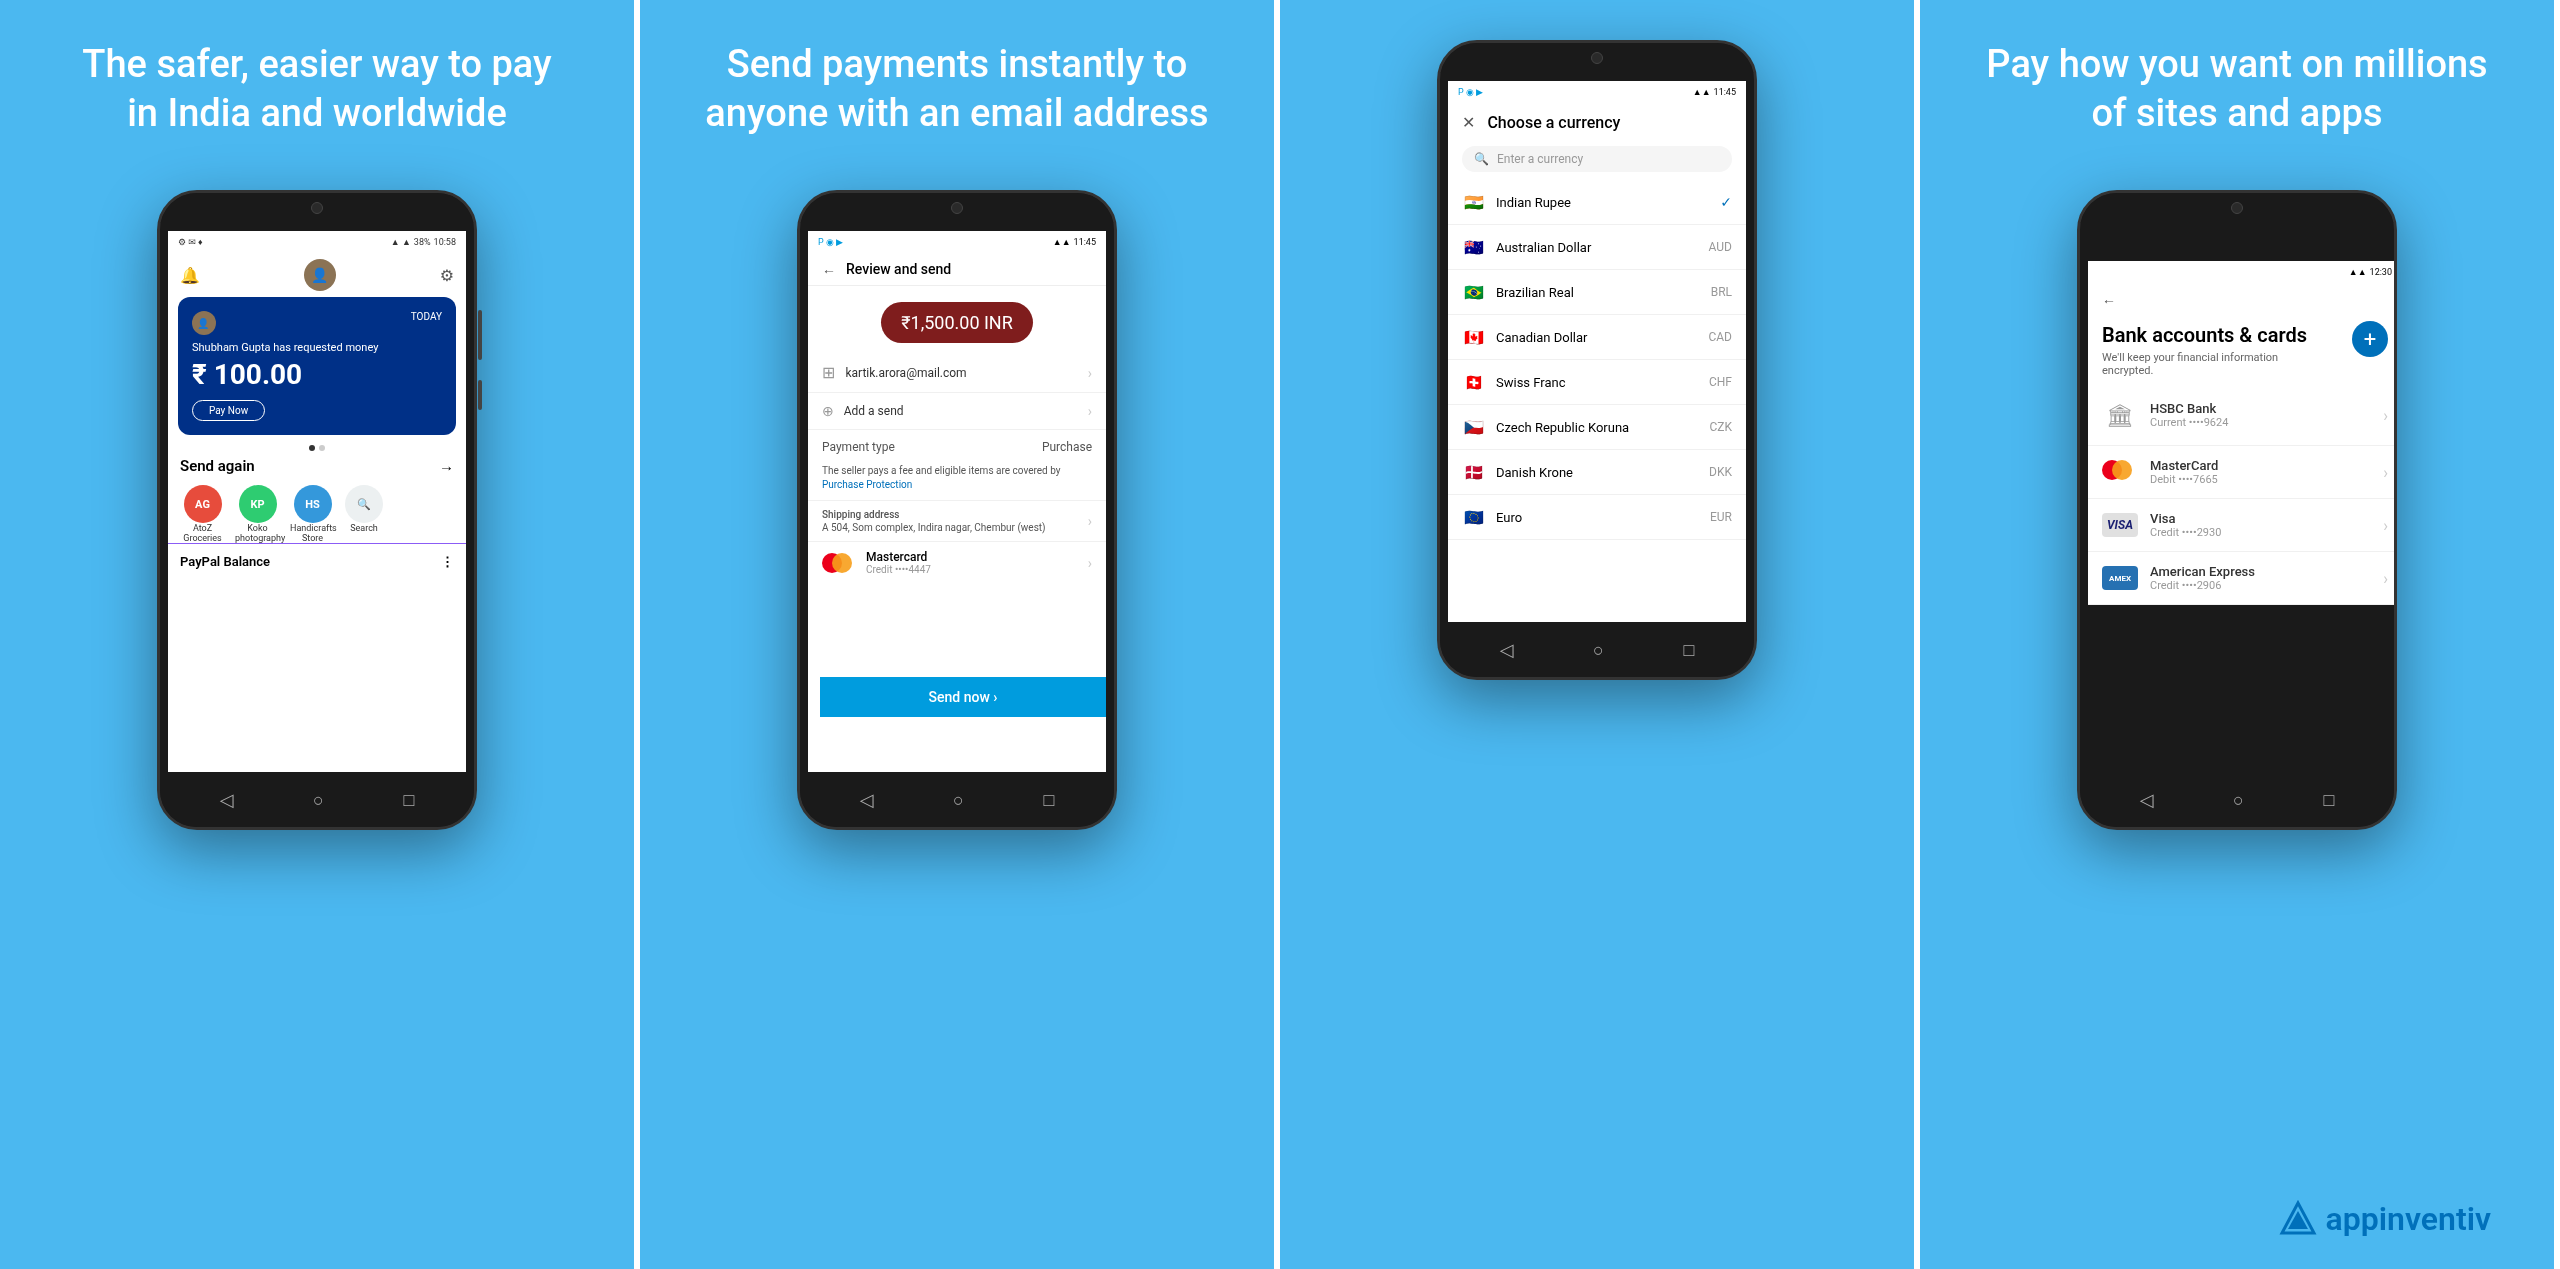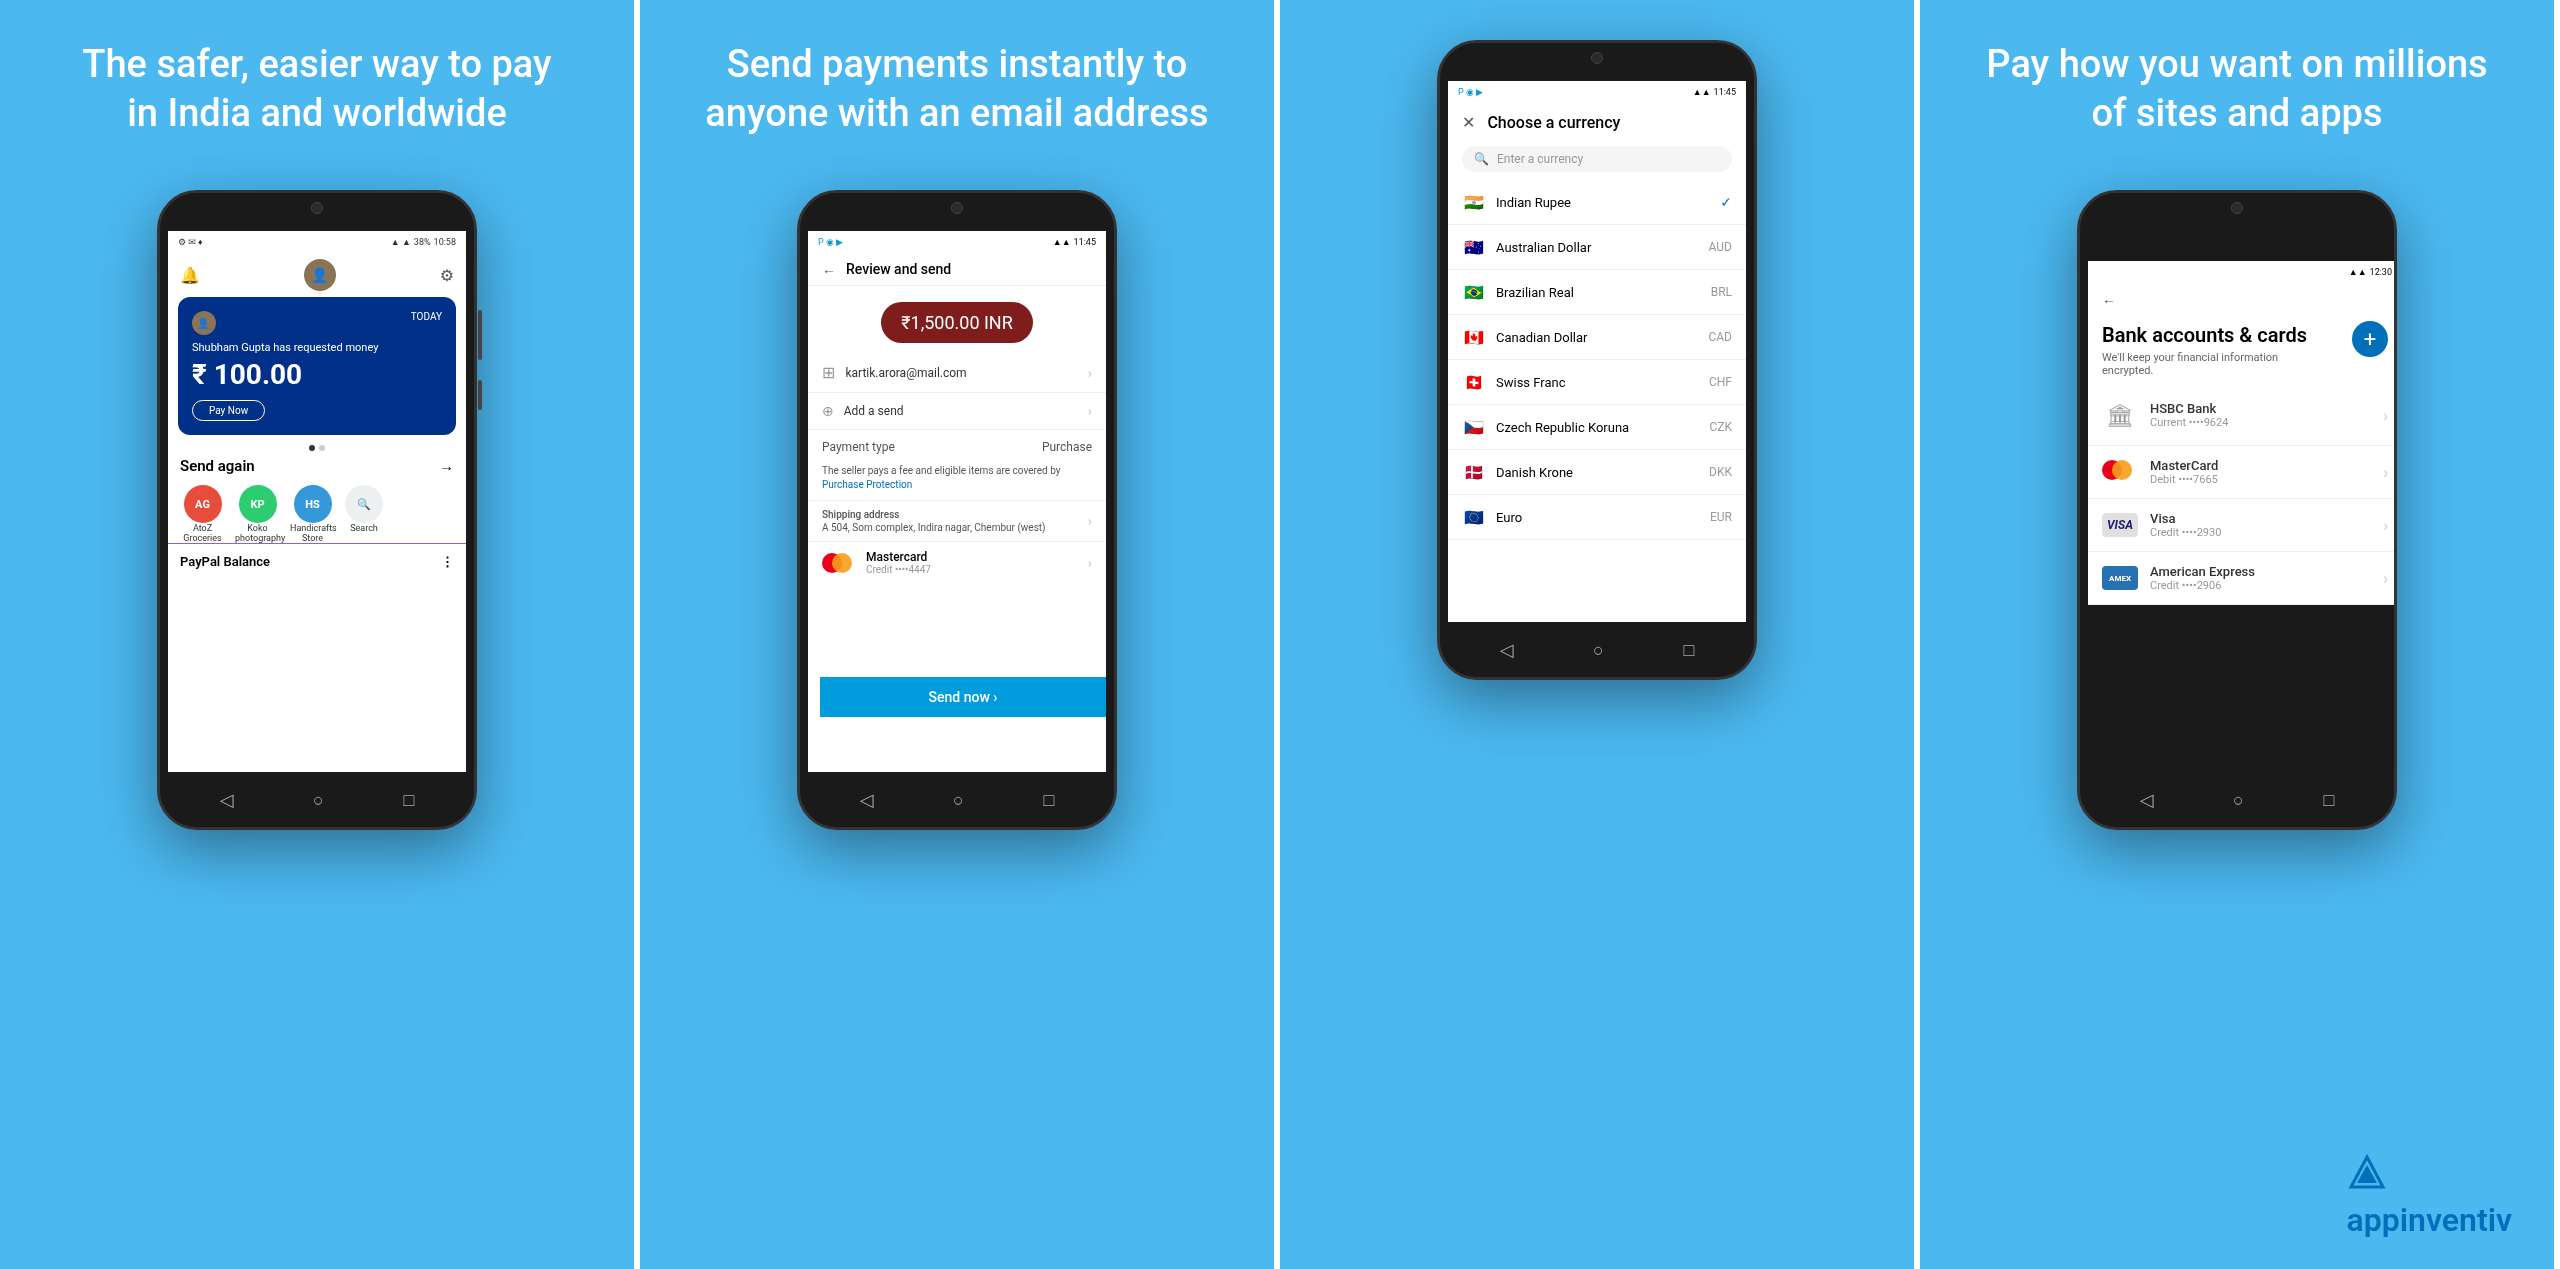--- a/index.html
+++ b/index.html
@@ -491,25 +491,24 @@
     .amex-text {
       color: white;
       font-size: 8px;
       font-weight: bold;
       text-align: center;
     }
     
     .logo-footer {
       position: absolute;
       bottom: 30px;
-      right: 48px;
-      display: flex;
-      align-items: flex-start;
+      right: 69px;
+      display: flex;
+      align-items: center;
       gap: 8px;
-      flex-direction: column;
     }
     .logo-text {
       font-size: 28px;
       font-weight: 600;
       color: #0070ba;
     }
     .phone-side-btn {
       position: absolute;
       right: -5px;
       top: 120px;

